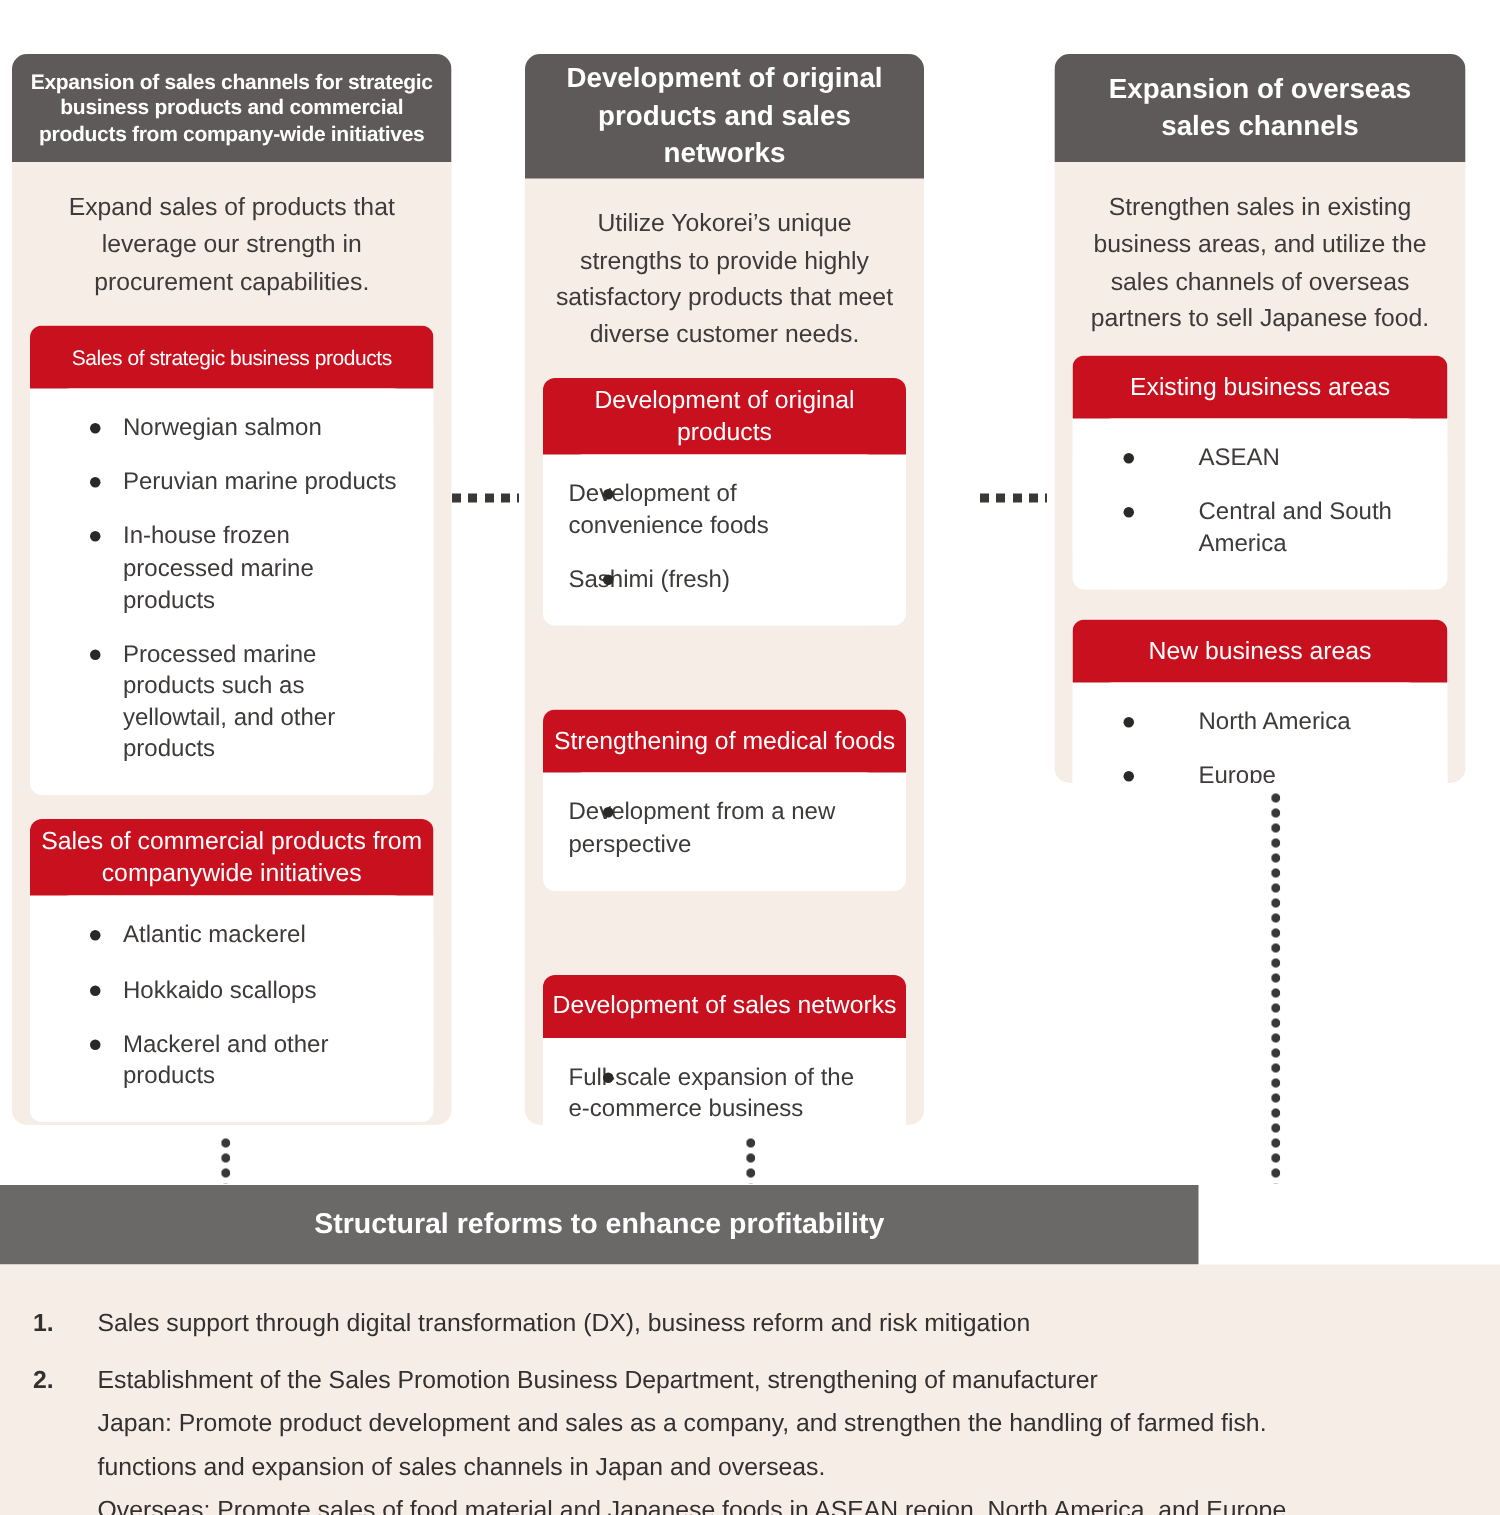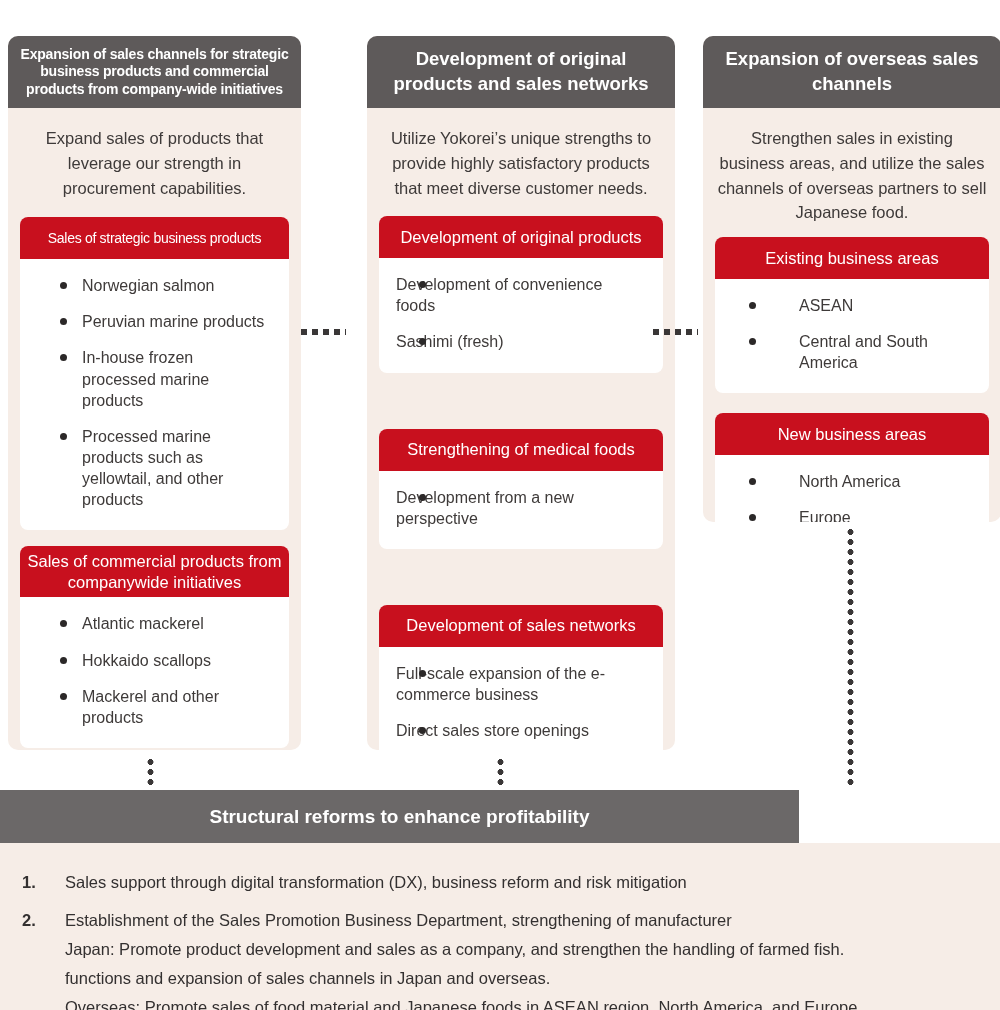--- a/index.html
+++ b/index.html
@@ -23,22 +23,22 @@
 
   
   .card{
     position:absolute;top:8px;
     background:var(--card-beige);
     border-radius:10px;
     overflow:hidden;
     display:flex;flex-direction:column;
   }
   .card1{left:8px;width:293px;height:714px;}
-  .card2{left:367px;width:308px;height:714px;}
-  .card3{left:703px;width:298px;height:486px;}
+  .card2{left:350px;width:266px;height:714px;}
+  .card3{left:703px;width:274px;height:486px;}
 
   .card-header{
     background:var(--header-gray);
     color:#fff;font-weight:bold;text-align:center;
     min-height:72px;flex-shrink:0;
     display:flex;align-items:center;justify-content:center;
     padding:4px 14px;
   }
   .card-header--small{font-size:14px;line-height:1.22;letter-spacing:-0.2px;padding:4px 12px;}
   .card-header--large{font-size:18.5px;line-height:1.35;}

